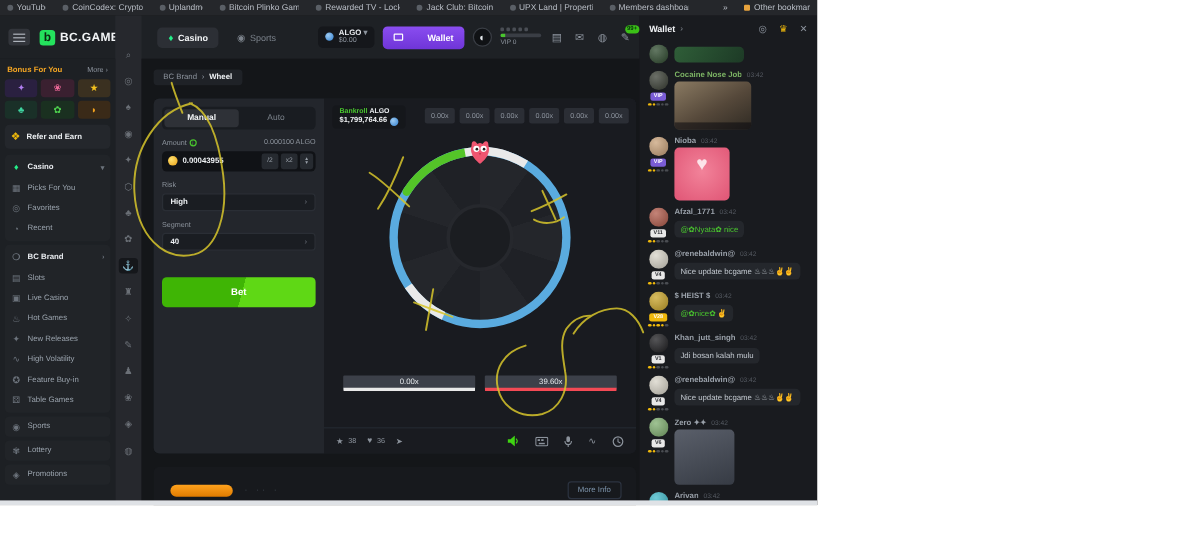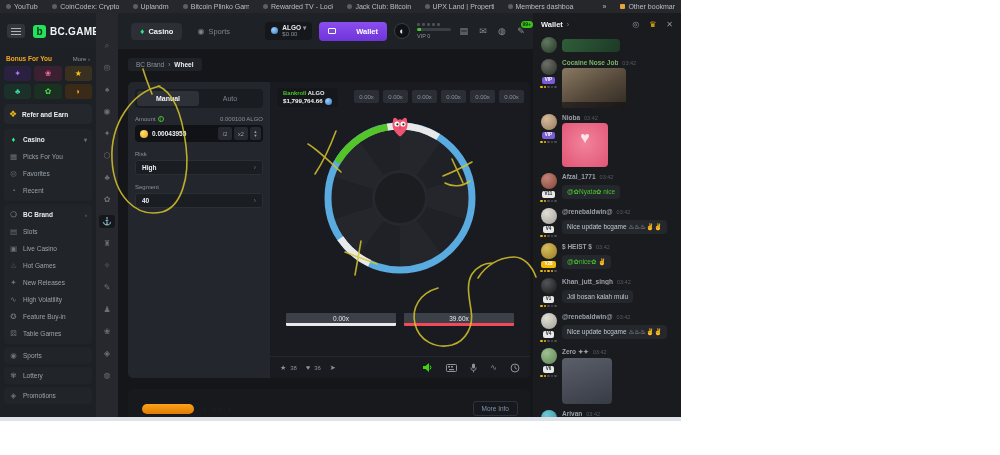--- a/index.html
+++ b/index.html
@@ -401,20 +401,21 @@
         <div class="fieldlabel">Risk</div>
         <div class="select">
           <span>High</span>
           <span class="chev">›</span>
         </div>
         <div class="fieldlabel">Segment</div>
         <div class="select">
           <span>40</span>
           <span class="chev">›</span>
         </div>
+        <div class="betbtn">Bet</div>
       </div>
 
       <div class="wheelcol">
         <div class="bankroll">
           <div class="l1"><span class="g">Bankroll</span> <span class="c">ALGO</span></div>
           <div class="l2">
               <span>$1,799,764.66</span>
               <span class="coin"></span>
             </div>
         </div>

